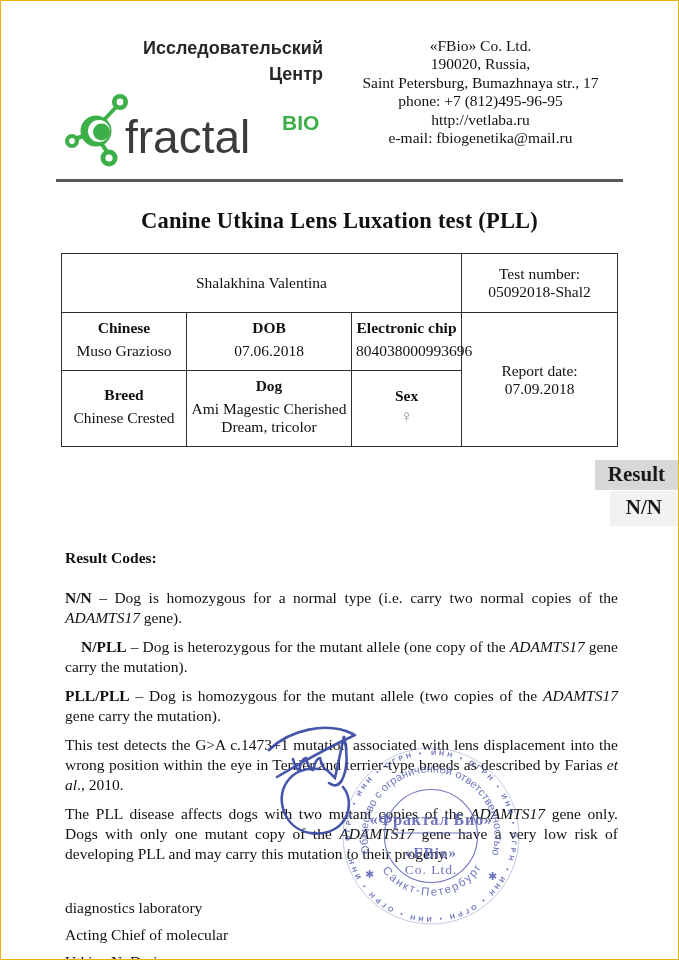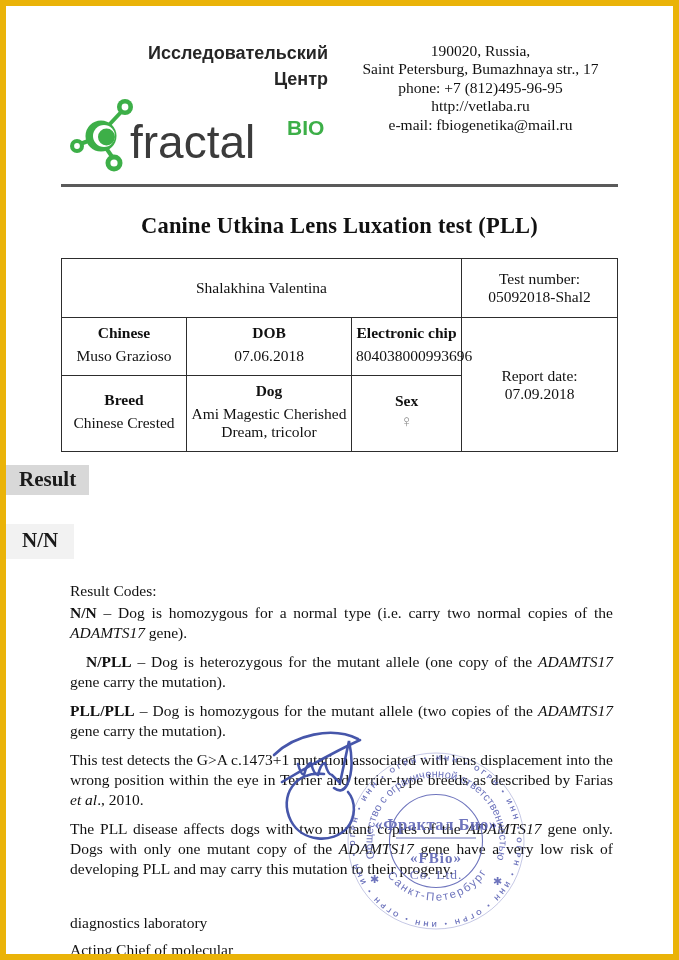--- a/index.html
+++ b/index.html
@@ -1,21 +1,21 @@
 <!DOCTYPE html>
 <html><head>
 <meta charset="utf-8">
 <style>
   html,body{margin:0;padding:0;background:#888;}
   .page{
     position:relative;
     width:679px;height:960px;
     margin:0 auto;
     background:#ffffff;
-    border:6px solid #eab308;
+    border:1px solid #eab308;
     box-sizing:border-box;
     font-family:"Liberation Serif", serif;
     color:#1a1a1a;
     overflow:hidden;
   }
   
   .header{display:flex;padding:34px 54px 0 56px;}
   .header-left{width:280px;}
   .org-ru{
     font-family:"Liberation Sans", sans-serif;
@@ -34,32 +34,32 @@
   table.info{
     border-collapse:collapse;margin:19px auto 0 auto;
     width:556px;table-layout:fixed;font-size:15.5px;color:#111;
   }
   table.info td{border:1px solid #2d2d2d;text-align:center;vertical-align:middle;padding:3px 4px;}
   td.owner-cell{height:52px;}
   .cell-lbl{font-weight:bold;padding-top:3px;}
   .cell-val{padding:5px 0 7px 0;}
   .sex-val{color:#8a8a8a;font-size:17px;padding:2px 0 6px 0;}
   
-  .result-wrap{display:flex;flex-direction:column;align-items:flex-start;margin-top:13px;gap:28px;}
+  .result-wrap{display:flex;flex-direction:column;align-items:flex-end;margin-top:13px;}
   .result-label{
     background:#d8d8d8;font-weight:bold;font-size:21px;
     padding:2px 13px 3px 13px;
   }
   .result-value{
     background:#f2f2f2;font-weight:bold;font-size:21px;
     padding:4px 16px 6px 16px;margin-top:1px;
   }
   
   .codes{margin:22px 60px 0 64px;font-size:15.5px;line-height:20px;color:#111;}
-  .codes-heading{font-weight:normal;margin-bottom:2px;}
+  .codes-heading{font-weight:bold;margin-bottom:20px;}
   .codes p{margin:0 0 9px 0;text-align:justify;}
   
   .signatory{margin:30px 0 0 64px;font-size:15.5px;line-height:27px;color:#111;}
   
   .stamp-overlay{position:absolute;left:248px;top:698px;pointer-events:none;}
   .ring-text{font-family:"Liberation Sans", sans-serif;}
 </style>
 </head>
 <body>
 
@@ -87,20 +87,21 @@
           <circle cx="48" cy="67" r="8.5" fill="#3daf48"></circle>
           <circle cx="48" cy="67" r="3.6" fill="#ffffff"></circle>
           <circle cx="11" cy="50" r="7" fill="#3daf48"></circle>
           <circle cx="11" cy="50" r="2.9" fill="#ffffff"></circle>
         </g>
         <text x="64" y="66" font-family="Liberation Sans, sans-serif" font-size="46" fill="#3b3b3b">fractal</text>
         <text x="221" y="43" font-family="Liberation Sans, sans-serif" font-size="21" font-weight="bold" fill="#3daf48">BIO</text>
       </svg>
     </div>
     <div class="header-right">
+      <div>«FBio» Co. Ltd.</div>
       <div>190020, Russia,</div>
       <div>Saint Petersburg, Bumazhnaya str., 17</div>
       <div>phone: +7 (812)495-96-95</div>
       <div>http://vetlaba.ru</div>
       <div>e-mail: fbiogenetika@mail.ru</div>
     </div>
   </div>
 
   <div class="rule"></div>
 

